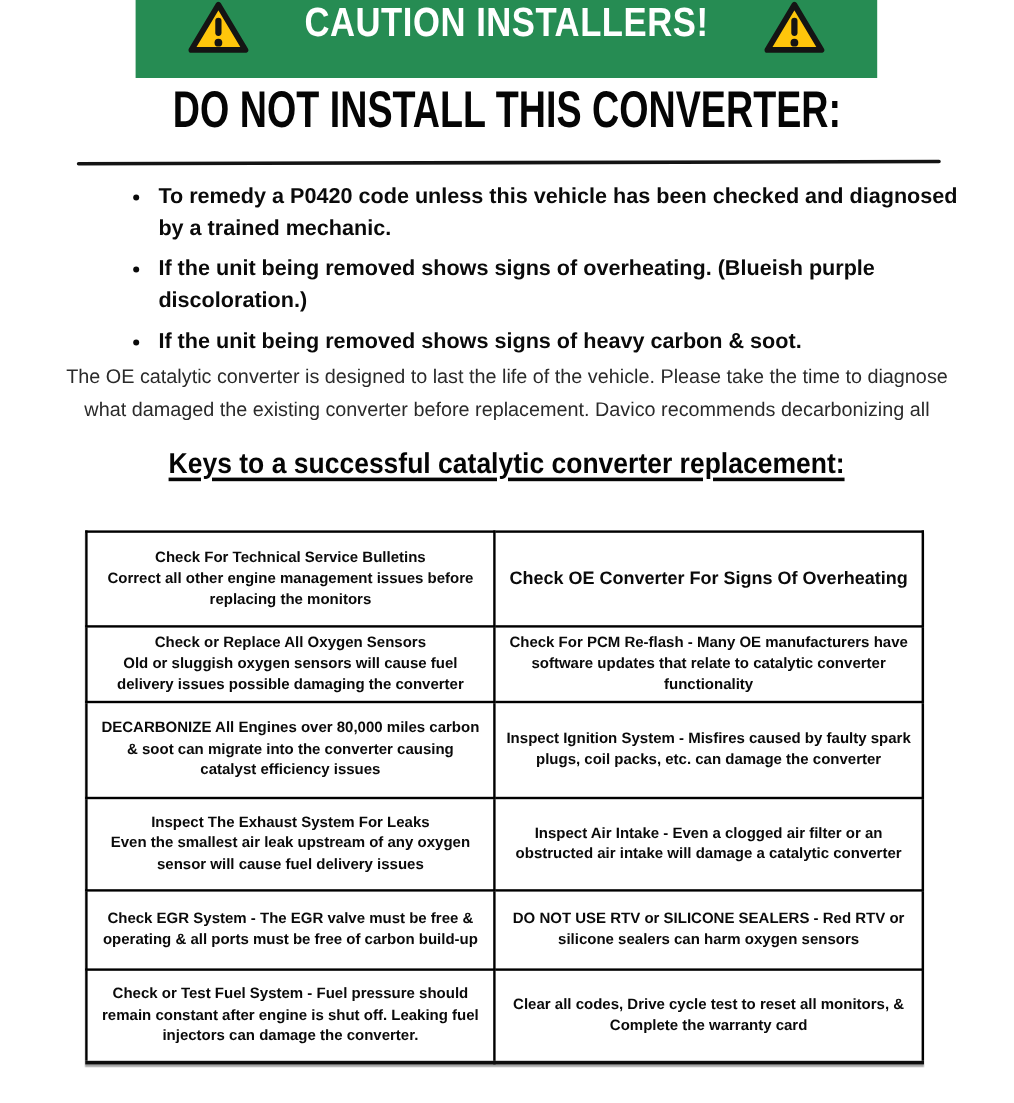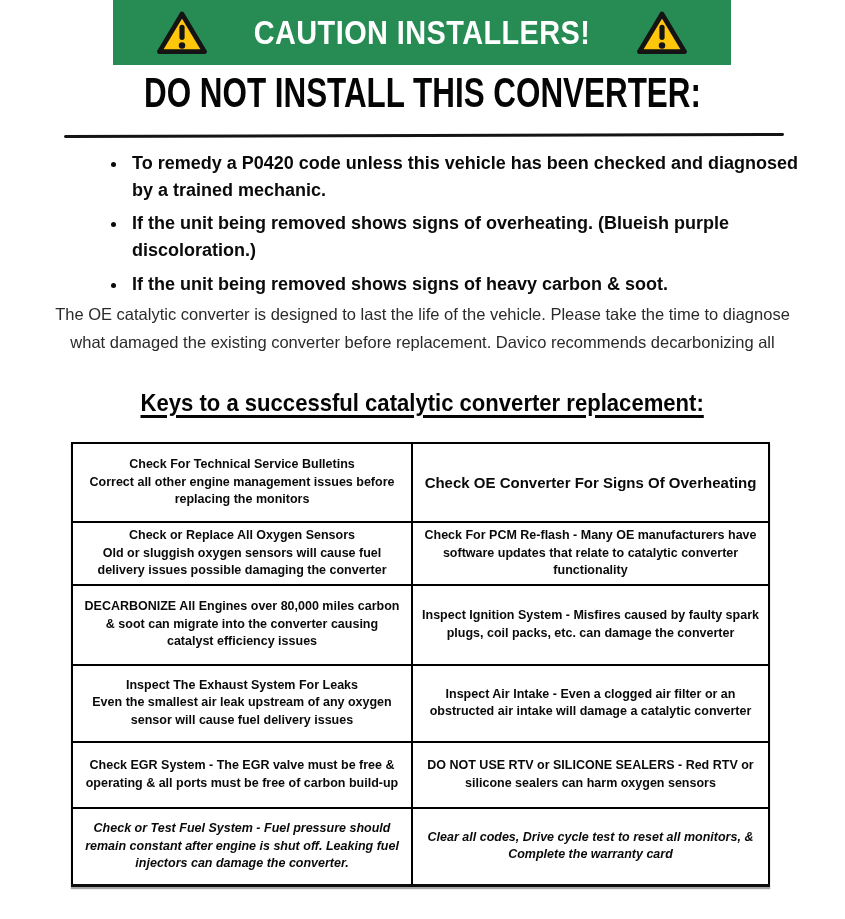--- a/index.html
+++ b/index.html
@@ -7,21 +7,21 @@
     position:relative;
     width:845px;height:919px;
     background:#ffffff;
     font-family:"Liberation Sans",sans-serif;
     color:#000;
     overflow:hidden;
   }
   
   .banner{
     position:absolute;left:113px;top:0;width:618px;height:65px;
-    display:flex;align-items:center;justify-content:center;gap:16px;
+    display:flex;justify-content:center;gap:16px;
   }
   .banner-title{
     color:#ffffff;font-weight:bold;font-size:34px;letter-spacing:.5px;
     display:inline-block;transform:scaleX(.85);transform-origin:center;
     white-space:nowrap;
   }
   .tri{flex:0 0 auto;}
   
   .main-heading{
     position:absolute;left:0;top:68px;width:845px;text-align:center;
@@ -44,42 +44,42 @@
   }
   .warnings li{margin:0 0 7px 0;padding-left:4px;}
   
   .paragraph{
     position:absolute;left:0;top:301px;width:845px;text-align:center;
     font-size:16.5px;line-height:1.67;color:#2a2a2a;
   }
   .paragraph div{white-space:nowrap;}
   
   .keys-heading{
-    position:absolute;left:0;top:389px;width:845px;text-align:center;
+    position:absolute;left:0;top:373px;width:845px;text-align:center;
   }
   .keys-heading span{
     display:inline-block;font-weight:bold;font-size:24px;color:#050505;
     transform:scaleX(.92);transform-origin:center;white-space:nowrap;
     text-decoration:underline;text-decoration-thickness:2.5px;text-underline-offset:4px;
   }
   
   table.checklist{
     position:absolute;left:71px;top:442px;width:697px;
     border-collapse:collapse;table-layout:fixed;
     border:2px solid #0d0d0d;border-bottom-width:3px;
     box-shadow:0 2px 1px rgba(0,0,0,.35);
   }
   table.checklist col.c1{width:340px;}
   table.checklist col.c2{width:357px;}
   table.checklist tr:nth-child(1){height:79px;}
   table.checklist tr:nth-child(2){height:56px;}
   table.checklist tr:nth-child(3){height:80px;}
   table.checklist tr:nth-child(4){height:77px;}
   table.checklist tr:nth-child(5){height:66px;}
-  table.checklist tr:nth-child(6){height:78px;font-style:italic;}
+  table.checklist tr:nth-child(6){height:78px;}
   table.checklist td{
     border:2px solid #000000;
     vertical-align:middle;text-align:center;
     padding:4px 8px;
     font-weight:bold;font-size:12.5px;line-height:1.4;color:#0a0a0a;
   }
   table.checklist td.big{font-size:15px;line-height:1.3;}
 </style>
 </head>
 <body>

